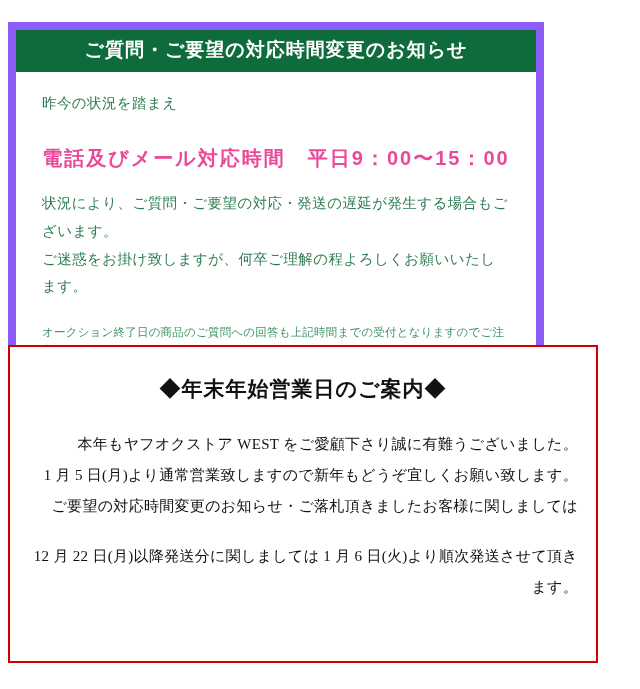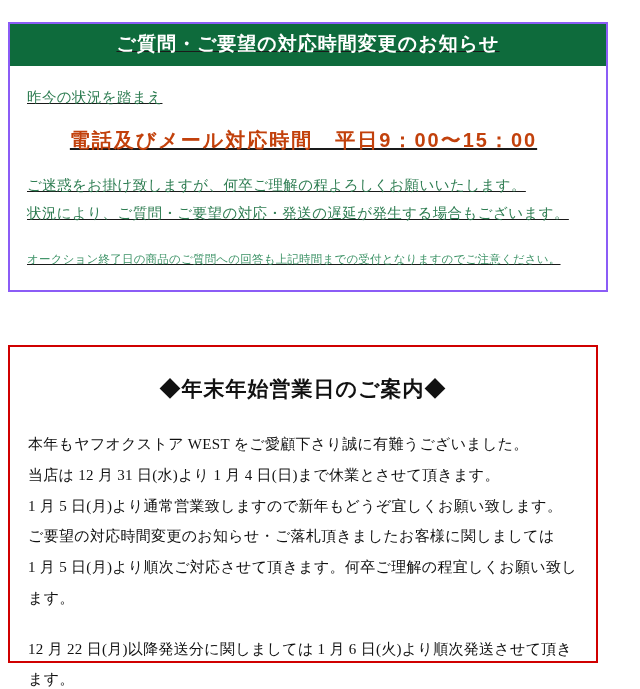--- a/index.html
+++ b/index.html
@@ -13,52 +13,51 @@
     font-family: "Liberation Sans", sans-serif;
     color: #1a1a1a;
     overflow: hidden;
   }
 
   
   .green-panel {
     position: absolute;
     left: 8px;
     top: 22px;
-    width: 600px;
+    width: 536px;
     box-sizing: border-box;
-    border: 2px solid #8b5cf6;
+    border: 8px solid #8b5cf6;
     background: #ffffff;
-    text-decoration: underline;
   }
   .green-header {
     background: #0e6b3c;
     color: #ffffff;
     text-align: center;
     font-size: 19px;
     font-weight: bold;
     letter-spacing: 1px;
     padding: 10px 0 11px 0;
     line-height: 1.1;
   }
   .green-body {
-    padding: 18px 26px 22px 17px;
+    padding: 18px 26px 22px 26px;
     color: #1f7a4d;
   }
   .green-line {
     font-size: 14.5px;
     line-height: 1.9;
     color: #2e7d52;
     letter-spacing: 0.4px;
   }
   .green-emph {
     text-align: center;
     font-size: 20px;
     font-weight: bold;
-    color: #c2410c;
-    margin: 16px 0 18px 0;
+    color: #ec4899;
+    margin: 28px 0 18px 0;
     letter-spacing: 2px;
   }
   .green-small {
     font-size: 11.5px;
     color: #3f9468;
     margin-top: 22px;
     letter-spacing: 0.2px;
     line-height: 1.6;
   }
 
@@ -79,49 +78,47 @@
     font-weight: bold;
     color: #111111;
     margin-top: 28px;
     letter-spacing: 1px;
   }
   .red-body {
     margin-top: 26px;
     padding: 0 18px;
   }
   .red-line {
-    text-align: left;
+    text-align: right;
     font-size: 15px;
     line-height: 2.05;
     color: #111111;
     letter-spacing: 0.3px;
     font-family: "Liberation Serif", serif;
   }
   .red-gap {
     height: 20px;
   }
 </style>
 </head>
 <body>
 
 <div class="green-panel">
   <div class="green-header">ご質問・ご要望の対応時間変更のお知らせ</div>
   <div class="green-body">
     <div class="green-line">昨今の状況を踏まえ</div>
     <div class="green-emph">電話及びメール対応時間　平日9：00〜15：00</div>
+    <div class="green-line">状況により、ご質問・ご要望の対応・発送の遅延が発生する場合もございます。</div>
     <div class="green-line">ご迷惑をお掛け致しますが、何卒ご理解の程よろしくお願いいたします。</div>
-    <div class="green-line">状況により、ご質問・ご要望の対応・発送の遅延が発生する場合もございます。</div>
     <div class="green-small">オークション終了日の商品のご質問への回答も上記時間までの受付となりますのでご注意ください。</div>
   </div>
 </div>
 
 <div class="red-panel">
   <div class="red-title">◆年末年始営業日のご案内◆</div>
   <div class="red-body">
     <div class="red-line">本年もヤフオクストア WEST をご愛顧下さり誠に有難うございました。</div>
-    <div class="red-line">当店は 12 月 31 日(水)より 1 月 4 日(日)まで休業とさせて頂きます。</div>
     <div class="red-line">1 月 5 日(月)より通常営業致しますので新年もどうぞ宜しくお願い致します。</div>
     <div class="red-line">ご要望の対応時間変更のお知らせ・ご落札頂きましたお客様に関しましては</div>
-    <div class="red-line">1 月 5 日(月)より順次ご対応させて頂きます。何卒ご理解の程宜しくお願い致します。</div>
     <div class="red-gap"></div>
     <div class="red-line">12 月 22 日(月)以降発送分に関しましては 1 月 6 日(火)より順次発送させて頂きます。</div>
   </div>
 </div>
 
 </body></html>

